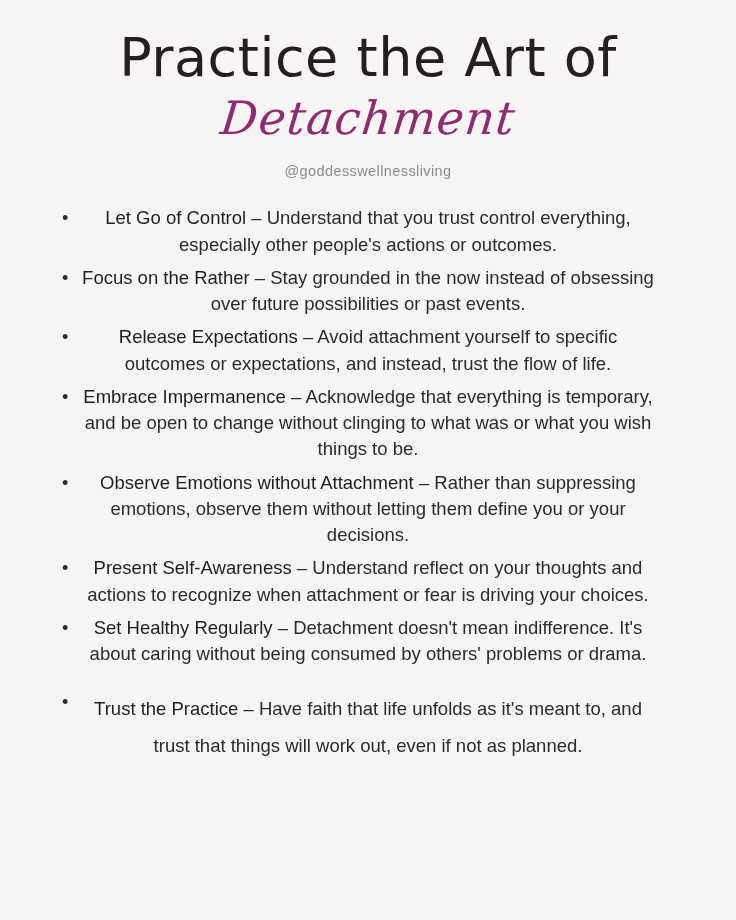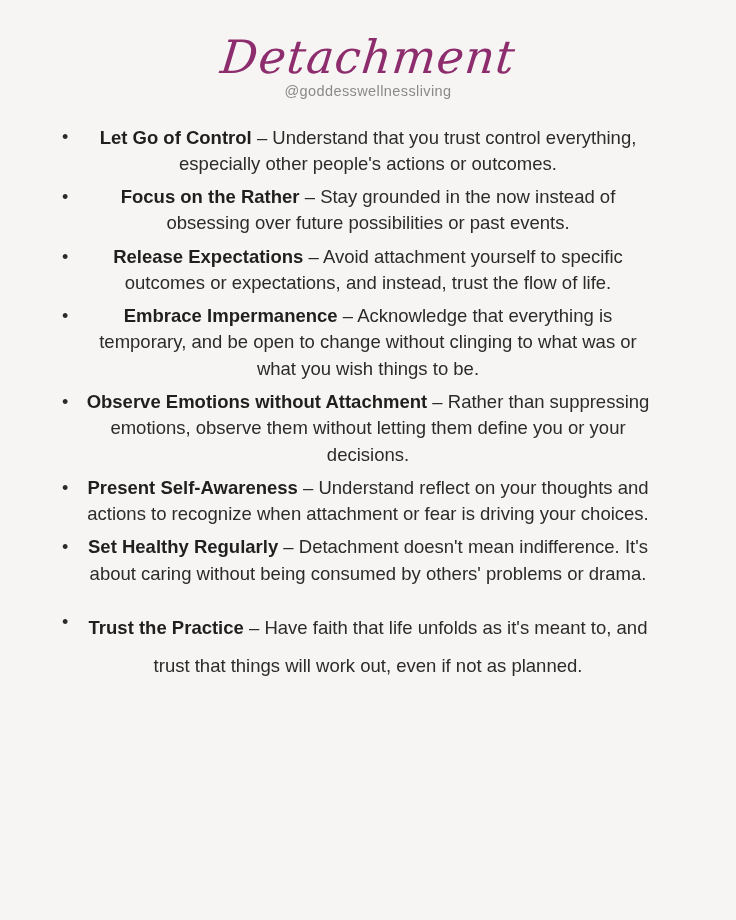--- a/index.html
+++ b/index.html
@@ -40,20 +40,21 @@
     font-weight: 400;
     font-size: 46px;
     line-height: 1.1;
     color: #8e2d6e;
     text-align: center;
     margin: 6px 0 0 0;
     letter-spacing: 1px;
     transform: skewX(-6deg);
   }
   .handle {
+    margin-top: 20px;
     font-size: 14.5px;
     color: #8a8a8a;
     letter-spacing: 0.4px;
     text-align: center;
   }
   ul.tips {
     list-style: none;
     margin: 26px 0 0 0;
     padding: 0;
     width: 100%;
@@ -70,36 +71,37 @@
   }
   ul.tips li .bullet {
     position: absolute;
     left: -16px;
     top: 0.05em;
     font-size: 18px;
     line-height: 1.42;
     color: #2b2b2b;
   }
   .lead {
-    font-weight: bold;
+    font-weight: normal;
     color: #1f1f1f;
   }
   .dash {
     color: #2b2b2b;
   }
   ul.tips li.last {
     margin-top: 22px;
     line-height: 2.05;
   }
 </style>
 </head>
 <body>
 
 <div class="page">
 
+  <h1 class="title-main">Practice the Art of</h1>
   <div class="title-script">Detachment</div>
   <div class="handle">@goddesswellnessliving</div>
 
   <ul class="tips">
     <li>
       <span class="bullet">•</span>
       <span class="lead">Let Go of Control</span>
       <span class="dash">–</span>
       <span>Understand that you trust control everything, especially other people's actions or outcomes.</span>
     </li>

